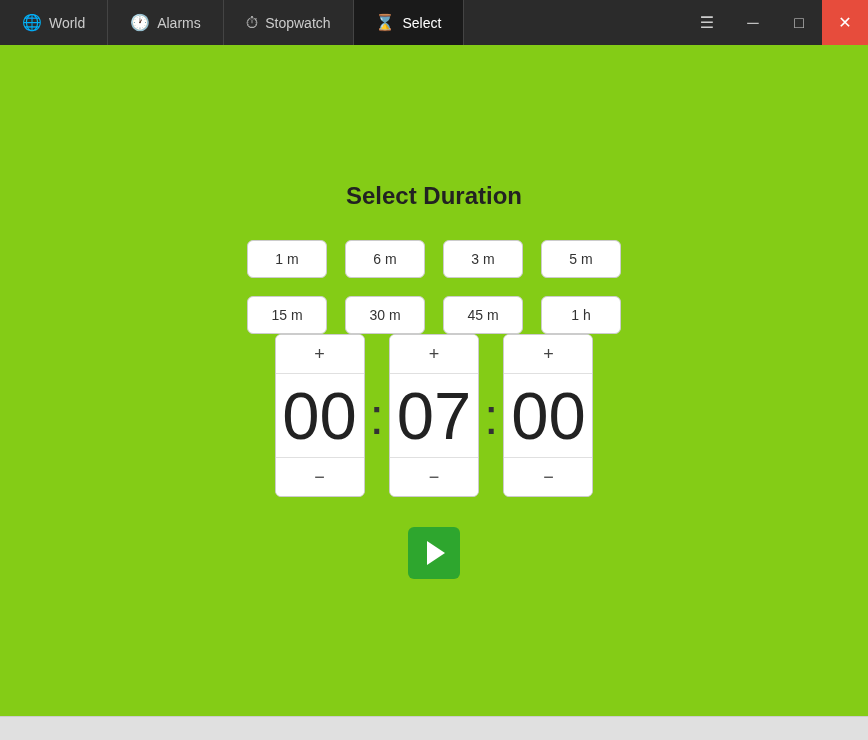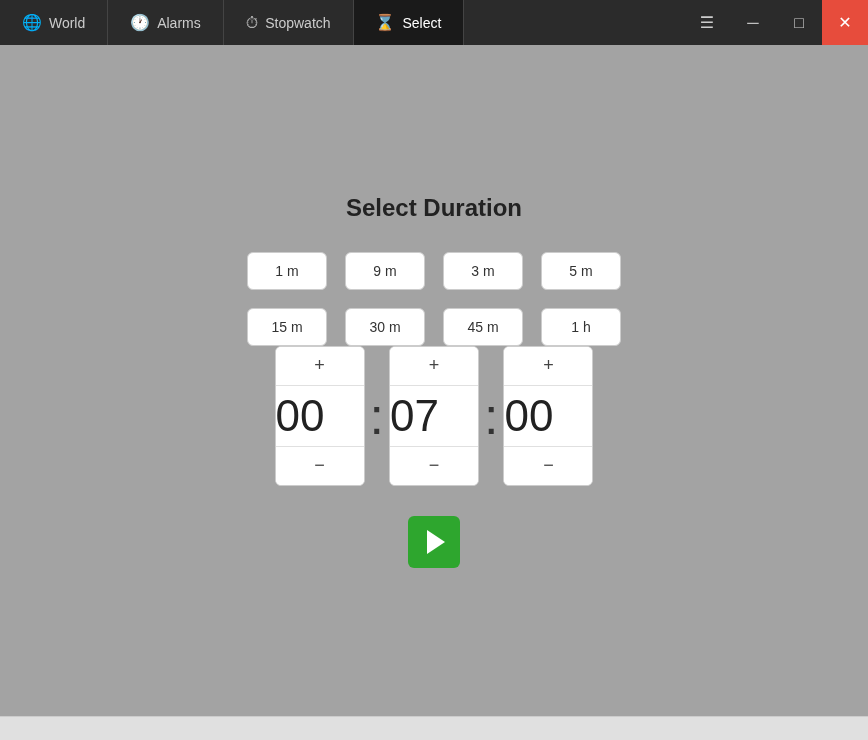--- a/index.html
+++ b/index.html
@@ -85,21 +85,21 @@
       color: #ccc;
       font-size: 16px;
       cursor: pointer;
       background: transparent;
       border: none;
     }
 
     
     .main-content {
       flex: 1;
-      background: #a3a3a3;
+      background: #84cc16;
       display: flex;
       flex-direction: column;
       align-items: center;
       justify-content: center;
       padding: 8px;
     }
 
     .title {
       font-size: 24px;
       font-weight: bold;
@@ -153,26 +153,27 @@
       cursor: pointer;
       font-size: 18px;
       color: #444;
       display: flex;
       align-items: center;
       justify-content: center;
       transition: background 0.15s;
     }
 
     .time-value {
-      font-size: 44px;
+      font-size: 67px;
       font-weight: 300;
       color: #222;
       line-height: 1;
       padding: 8px 0;
       width: 100%;
+      text-align: center;
       border-top: 1px solid #e0e0e0;
       border-bottom: 1px solid #e0e0e0;
     }
 
     .time-separator {
       font-size: 52px;
       font-weight: 300;
       color: #333;
       padding: 0 5px;
       margin-top: 0;
@@ -246,21 +247,21 @@
       <span>✕</span>
     </button>
   </div>
 </div>
 
 <div class="main-content">
   <h1 class="title">Select Duration</h1>
 
   <div class="duration-grid">
     <button class="duration-btn">1 m</button>
-    <button class="duration-btn">9 m</button>
+    <button class="duration-btn">6 m</button>
     <button class="duration-btn">3 m</button>
     <button class="duration-btn">5 m</button>
     <button class="duration-btn">15 m</button>
     <button class="duration-btn">30 m</button>
     <button class="duration-btn">45 m</button>
     <button class="duration-btn">1 h</button>
   </div>
 
   <div class="time-picker">
 

